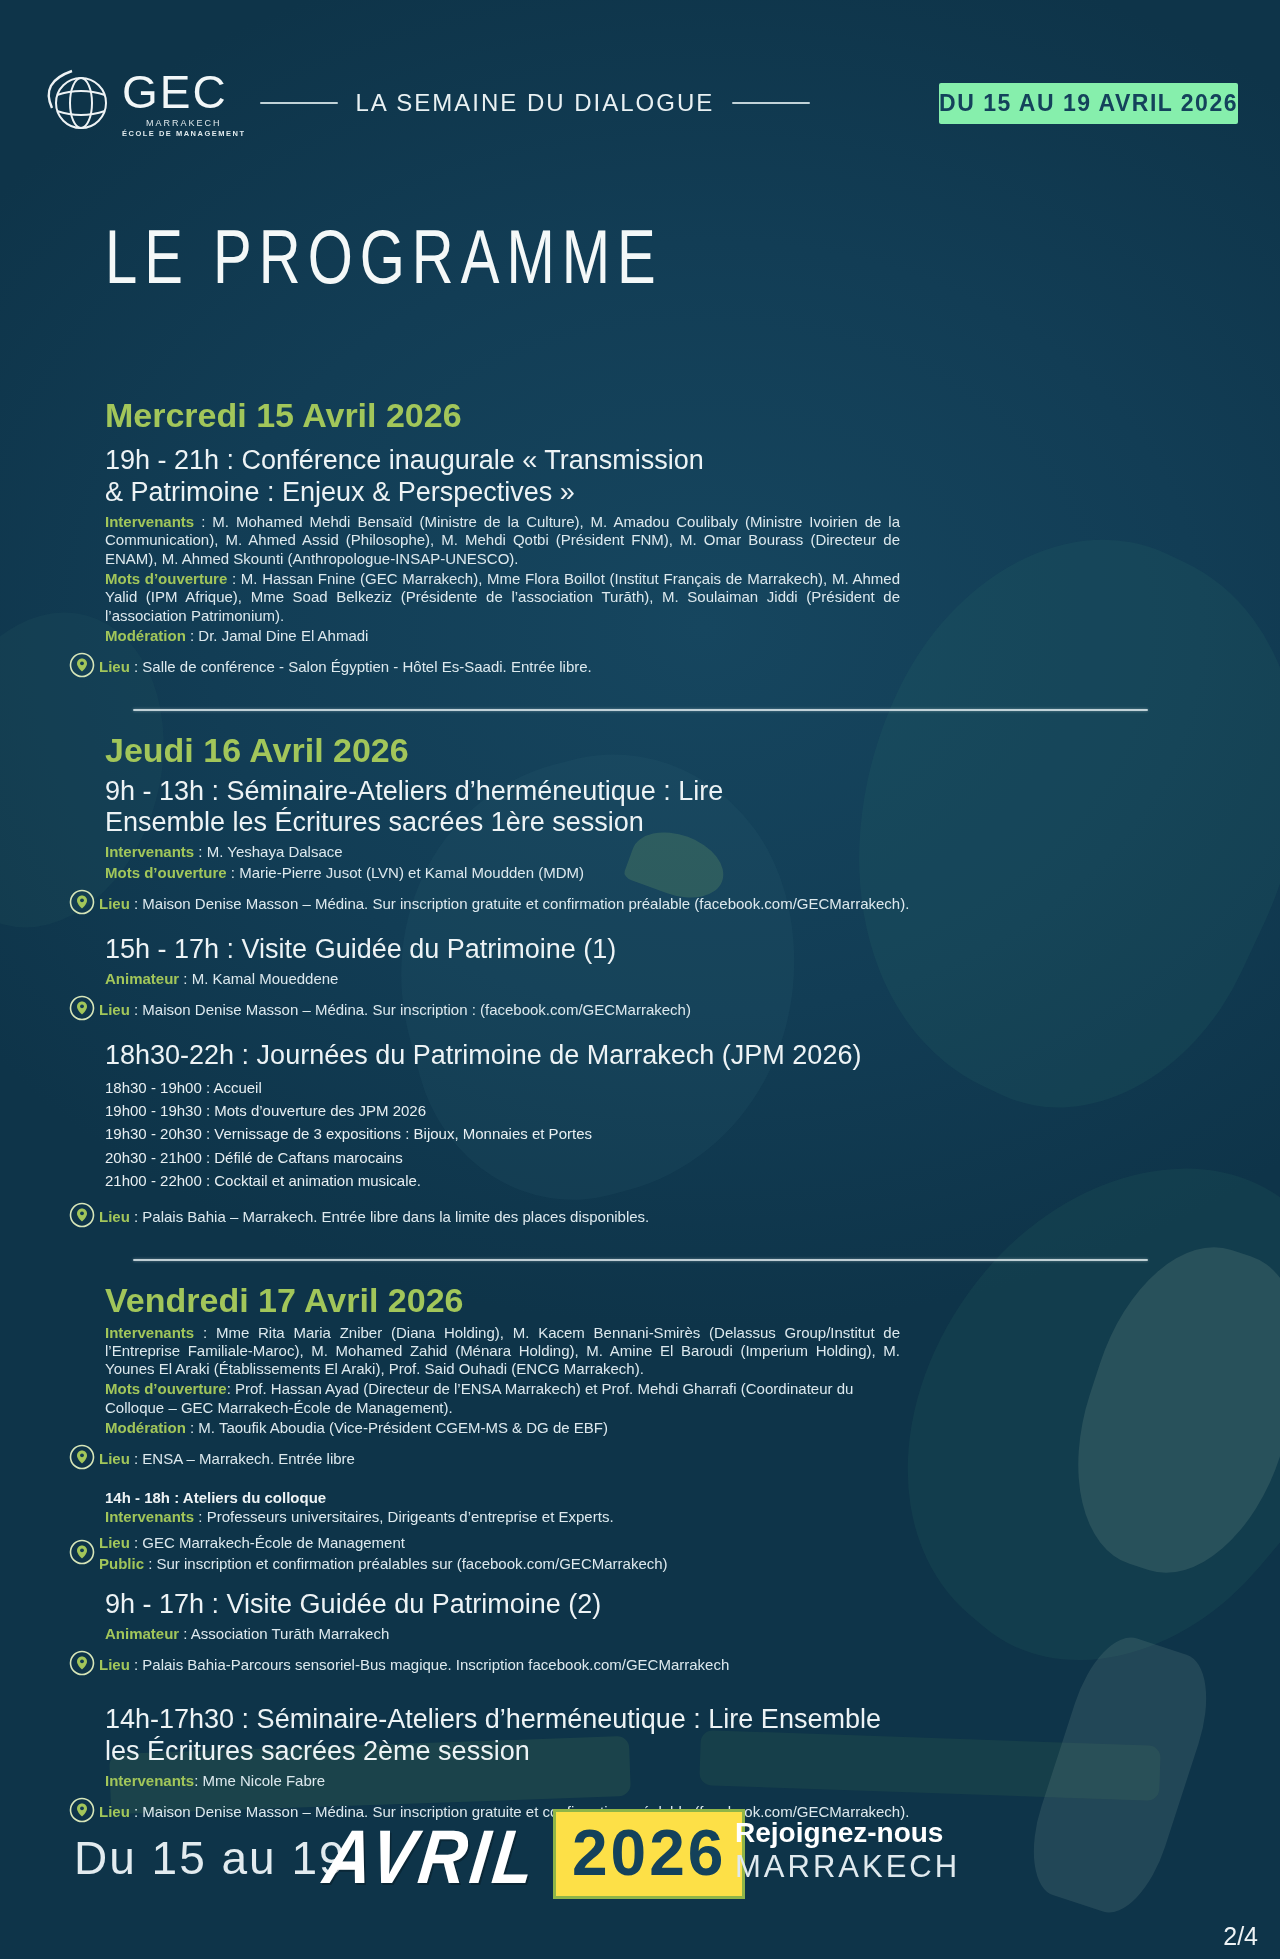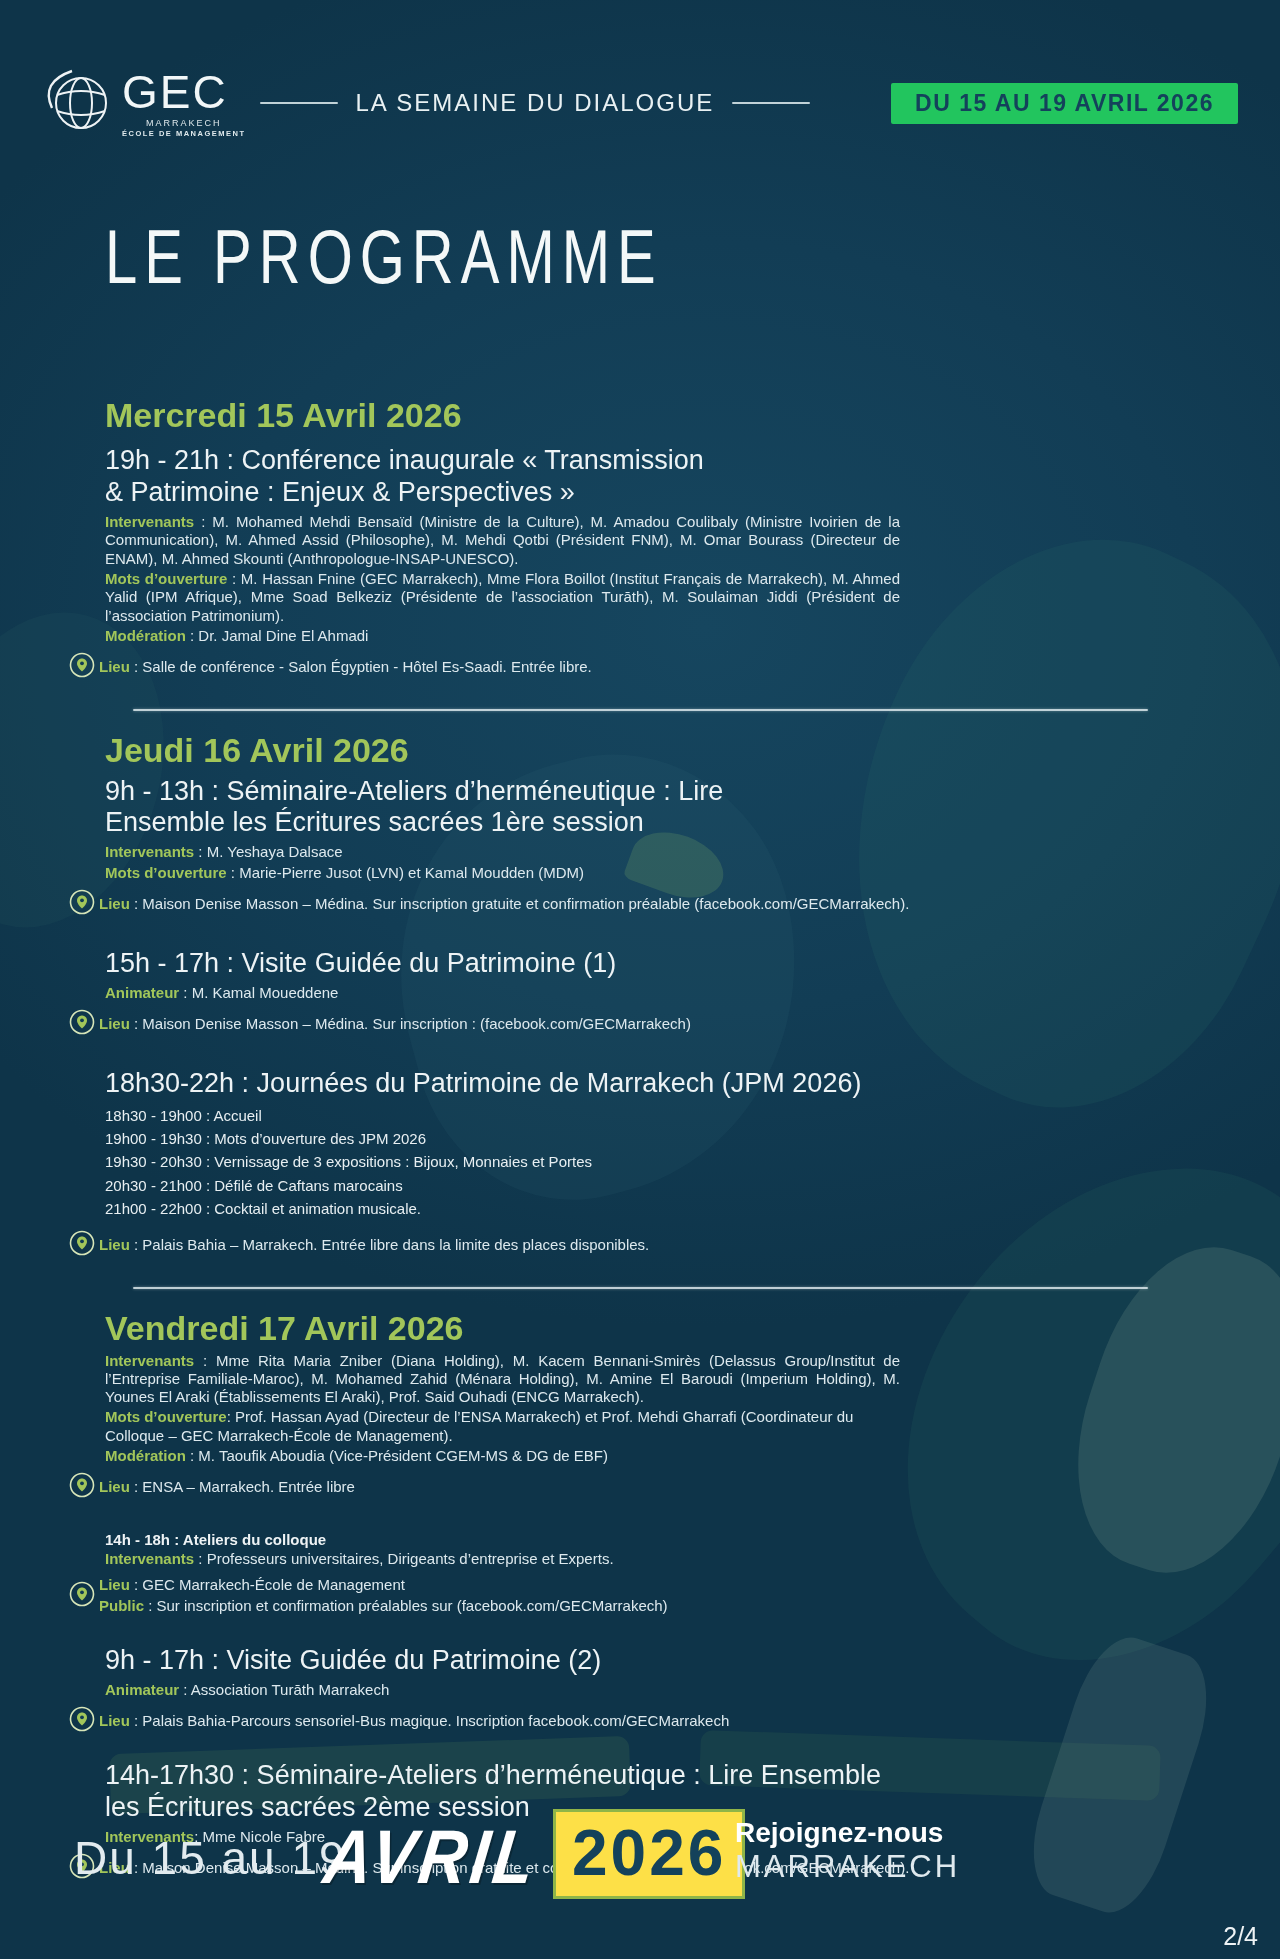--- a/index.html
+++ b/index.html
@@ -16,42 +16,42 @@
   .header{position:absolute;top:58px;left:42px;right:42px;height:90px;display:flex;align-items:center;}
   .logo{display:flex;align-items:center;gap:6px;}
   .logo-text{display:flex;flex-direction:column;line-height:1;}
   .logo-brand{font-size:46px;font-weight:400;letter-spacing:2px;color:#f2f7f8;}
   .logo-sub1{font-size:9px;letter-spacing:2px;color:#dfe9ec;margin-top:4px;text-align:center;}
   .logo-sub2{font-size:7.5px;letter-spacing:1.5px;color:#dfe9ec;margin-top:2px;text-align:center;font-weight:700;}
   .hline{height:2px;background:rgba(225,237,240,.85);border-radius:2px;}
   .hline.left{width:78px;margin:0 18px 0 14px;}
   .hline.right{width:78px;margin:0 18px;}
   .banner-title{font-size:24px;letter-spacing:2px;color:#e9f1f3;font-weight:400;white-space:nowrap;}
-  .date-badge{margin-left:auto;background:#22c55e;color:#14425b;font-size:23px;font-weight:700;
-    letter-spacing:1.5px;padding:7px 24px;border-radius:2px;white-space:nowrap;}
+  .date-badge{margin-left:auto;background:#86efac;color:#14425b;font-size:23px;font-weight:700;
+    letter-spacing:1.5px;padding:7px 0;border-radius:2px;white-space:nowrap;}
 
   
   .main{position:absolute;top:212px;left:105px;width:810px;}
   .page-title{height:86px;font-size:58px;letter-spacing:7px;color:#f4f8f8;font-weight:400;
     transform:scaleY(1.32);transform-origin:left top;white-space:nowrap;}
   .day-heading{font-size:34px;font-weight:700;color:#a2c65a;line-height:1.1;margin:0;}
   .evt-title{font-size:27px;font-weight:400;color:#edf3f5;line-height:1.18;margin:6px 0 4px 0;}
   .evt-title div{white-space:nowrap;}
   .meta{font-size:15px;line-height:1.22;color:#dde9ee;margin:2px 0;width:795px;}
   .meta.justify{text-align:justify;}
   .lbl{color:#a2c65a;font-weight:700;}
   .bold-sub{font-size:15px;font-weight:700;color:#eef3f5;margin:16px 0 2px 0;}
   .schedule{font-size:15px;line-height:1.55;color:#e8eff2;margin:4px 0 2px 0;}
   .lieu-row{display:flex;align-items:center;gap:4px;margin:7px 0 0 -36px;}
   .lieu-lines{display:flex;flex-direction:column;gap:3px;}
   .lieu-text{font-size:15px;line-height:1.25;color:#dde9ee;}
   .pin{flex:0 0 auto;}
   .divider{height:2px;width:1015px;background:rgba(235,245,247,.8);border-radius:2px;
     margin:27px 0 21px 28px;box-shadow:0 0 3px rgba(235,245,247,.4);}
-  .evt{margin-top:29px;}
+  .evt{margin-top:15px;}
   .day{margin-top:0;}
   .mt-big{margin-top:99px;}
 
   
   .footer{position:absolute;left:0;top:1795px;width:1280px;height:164px;}
   .f-dates{position:absolute;left:74px;top:36px;font-size:46px;font-weight:400;color:#e2ebef;letter-spacing:2px;}
   .f-month{position:absolute;left:330px;top:18px;font-size:66px;font-weight:700;font-style:italic;color:#ffffff;
     transform:skewX(-7deg) scaleY(1.15);transform-origin:left top;letter-spacing:4px;
     text-shadow:2px 2px 0 rgba(0,0,0,.25);}
   .f-year{position:absolute;left:553px;top:14px;background:#fde047;color:#14425b;font-size:64px;

